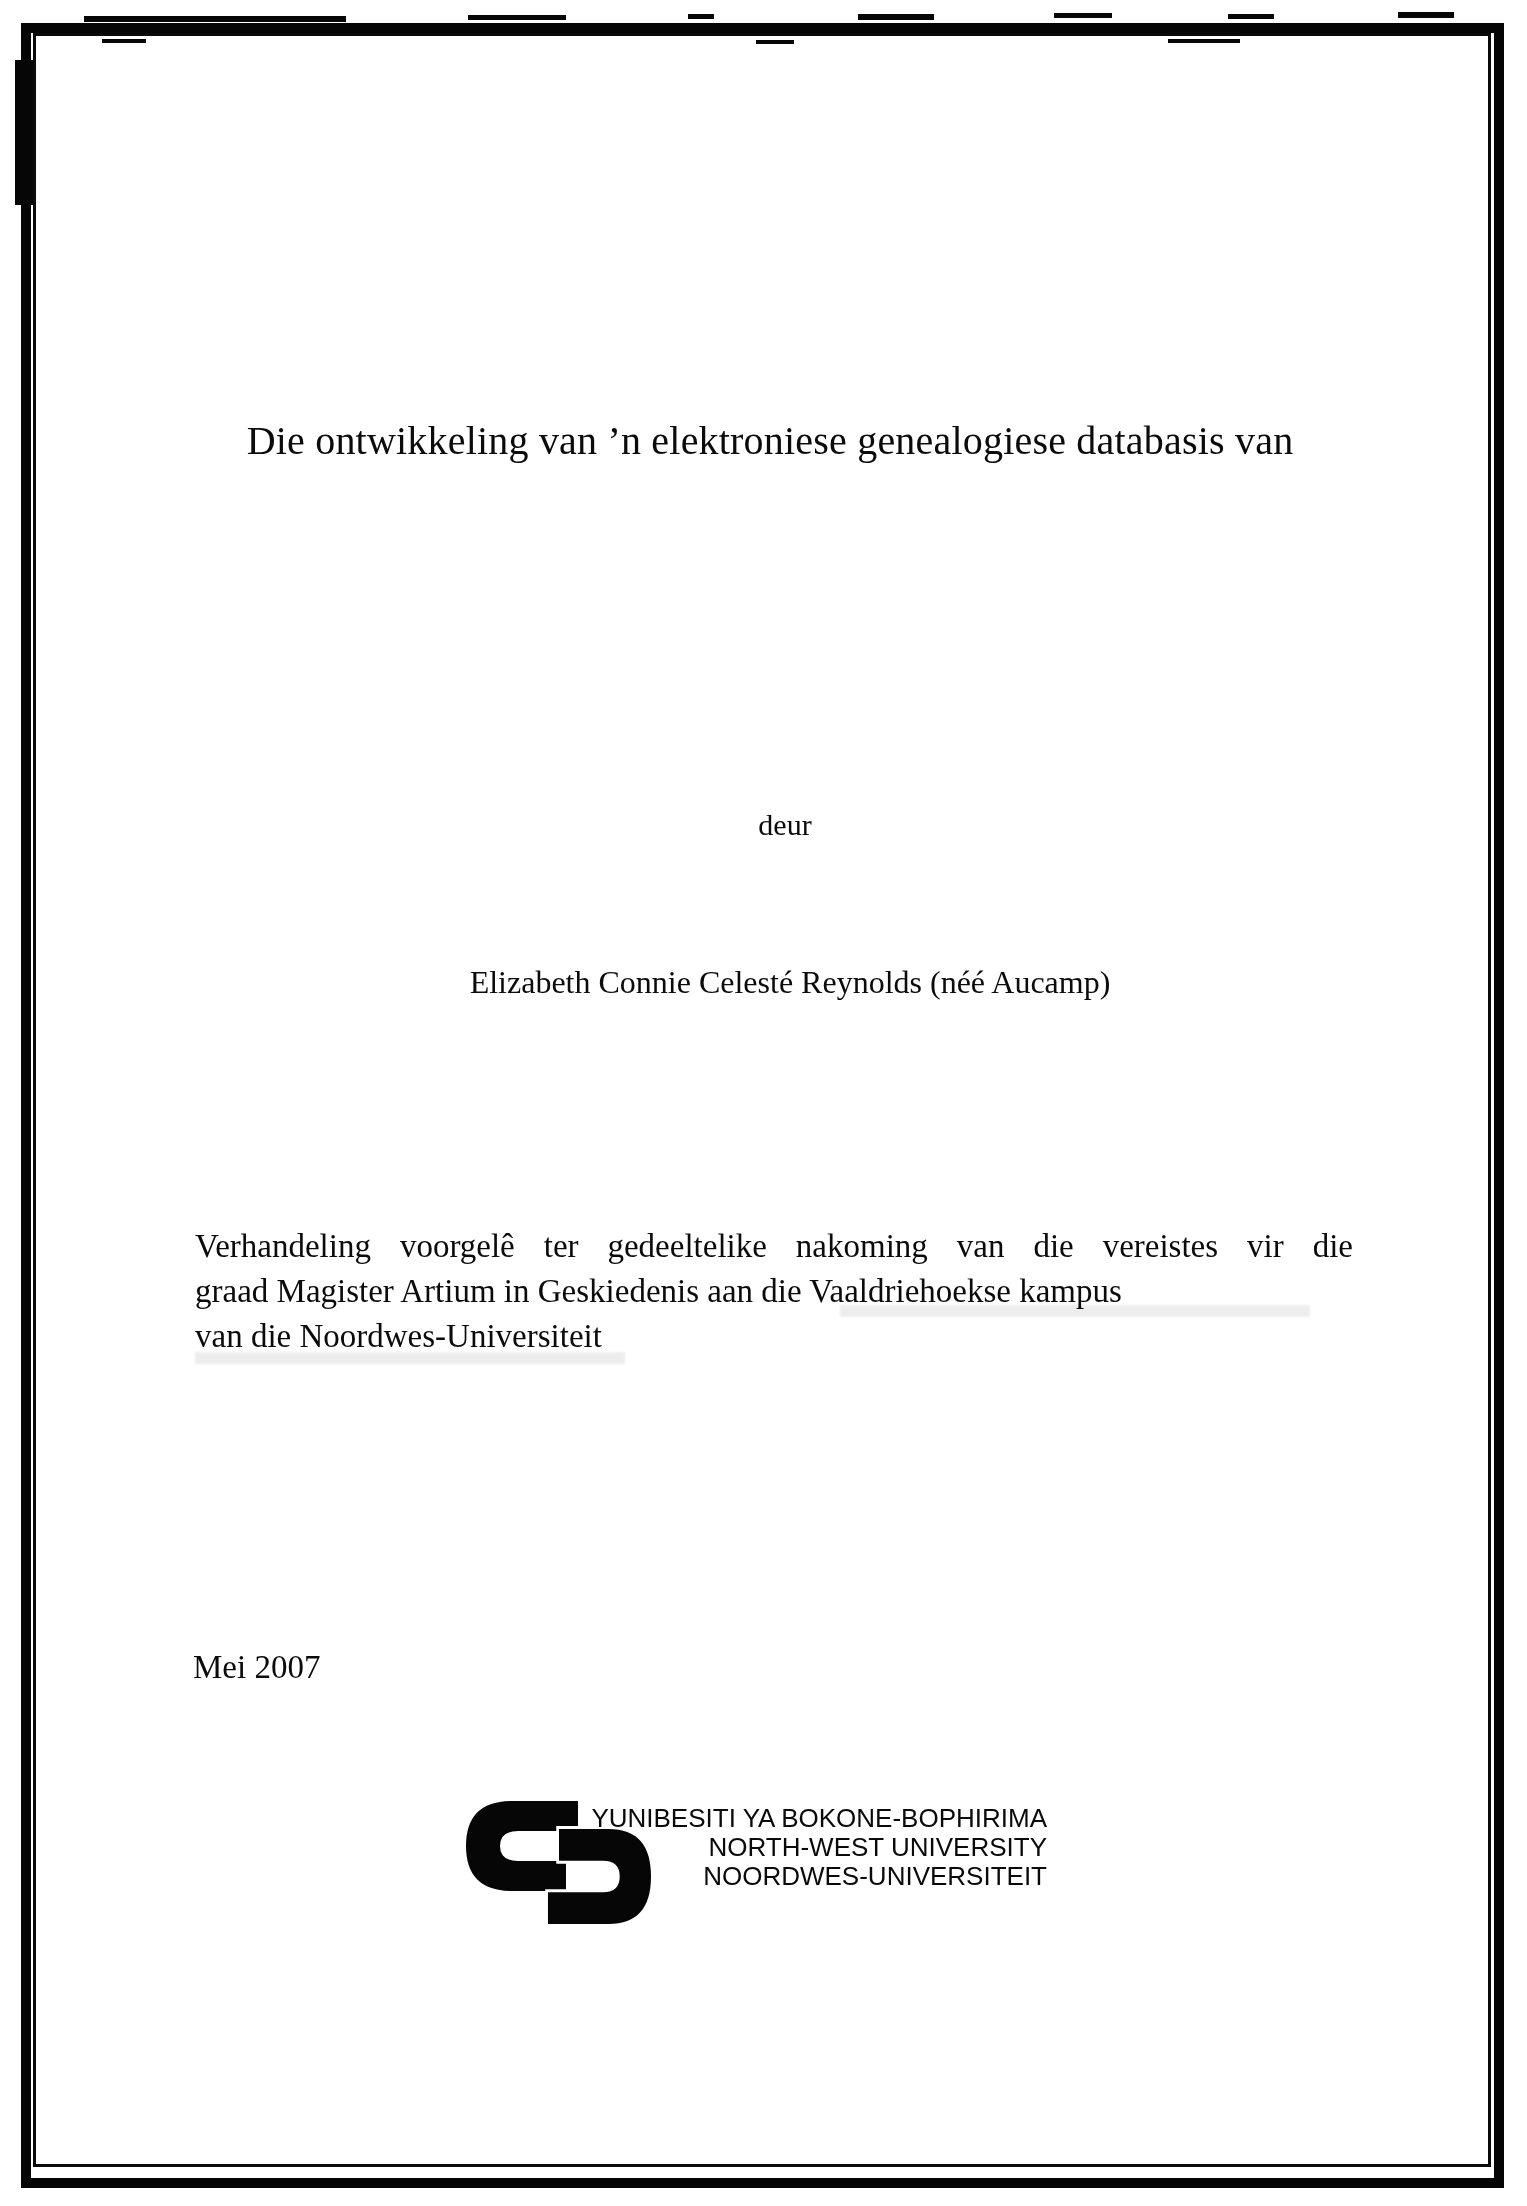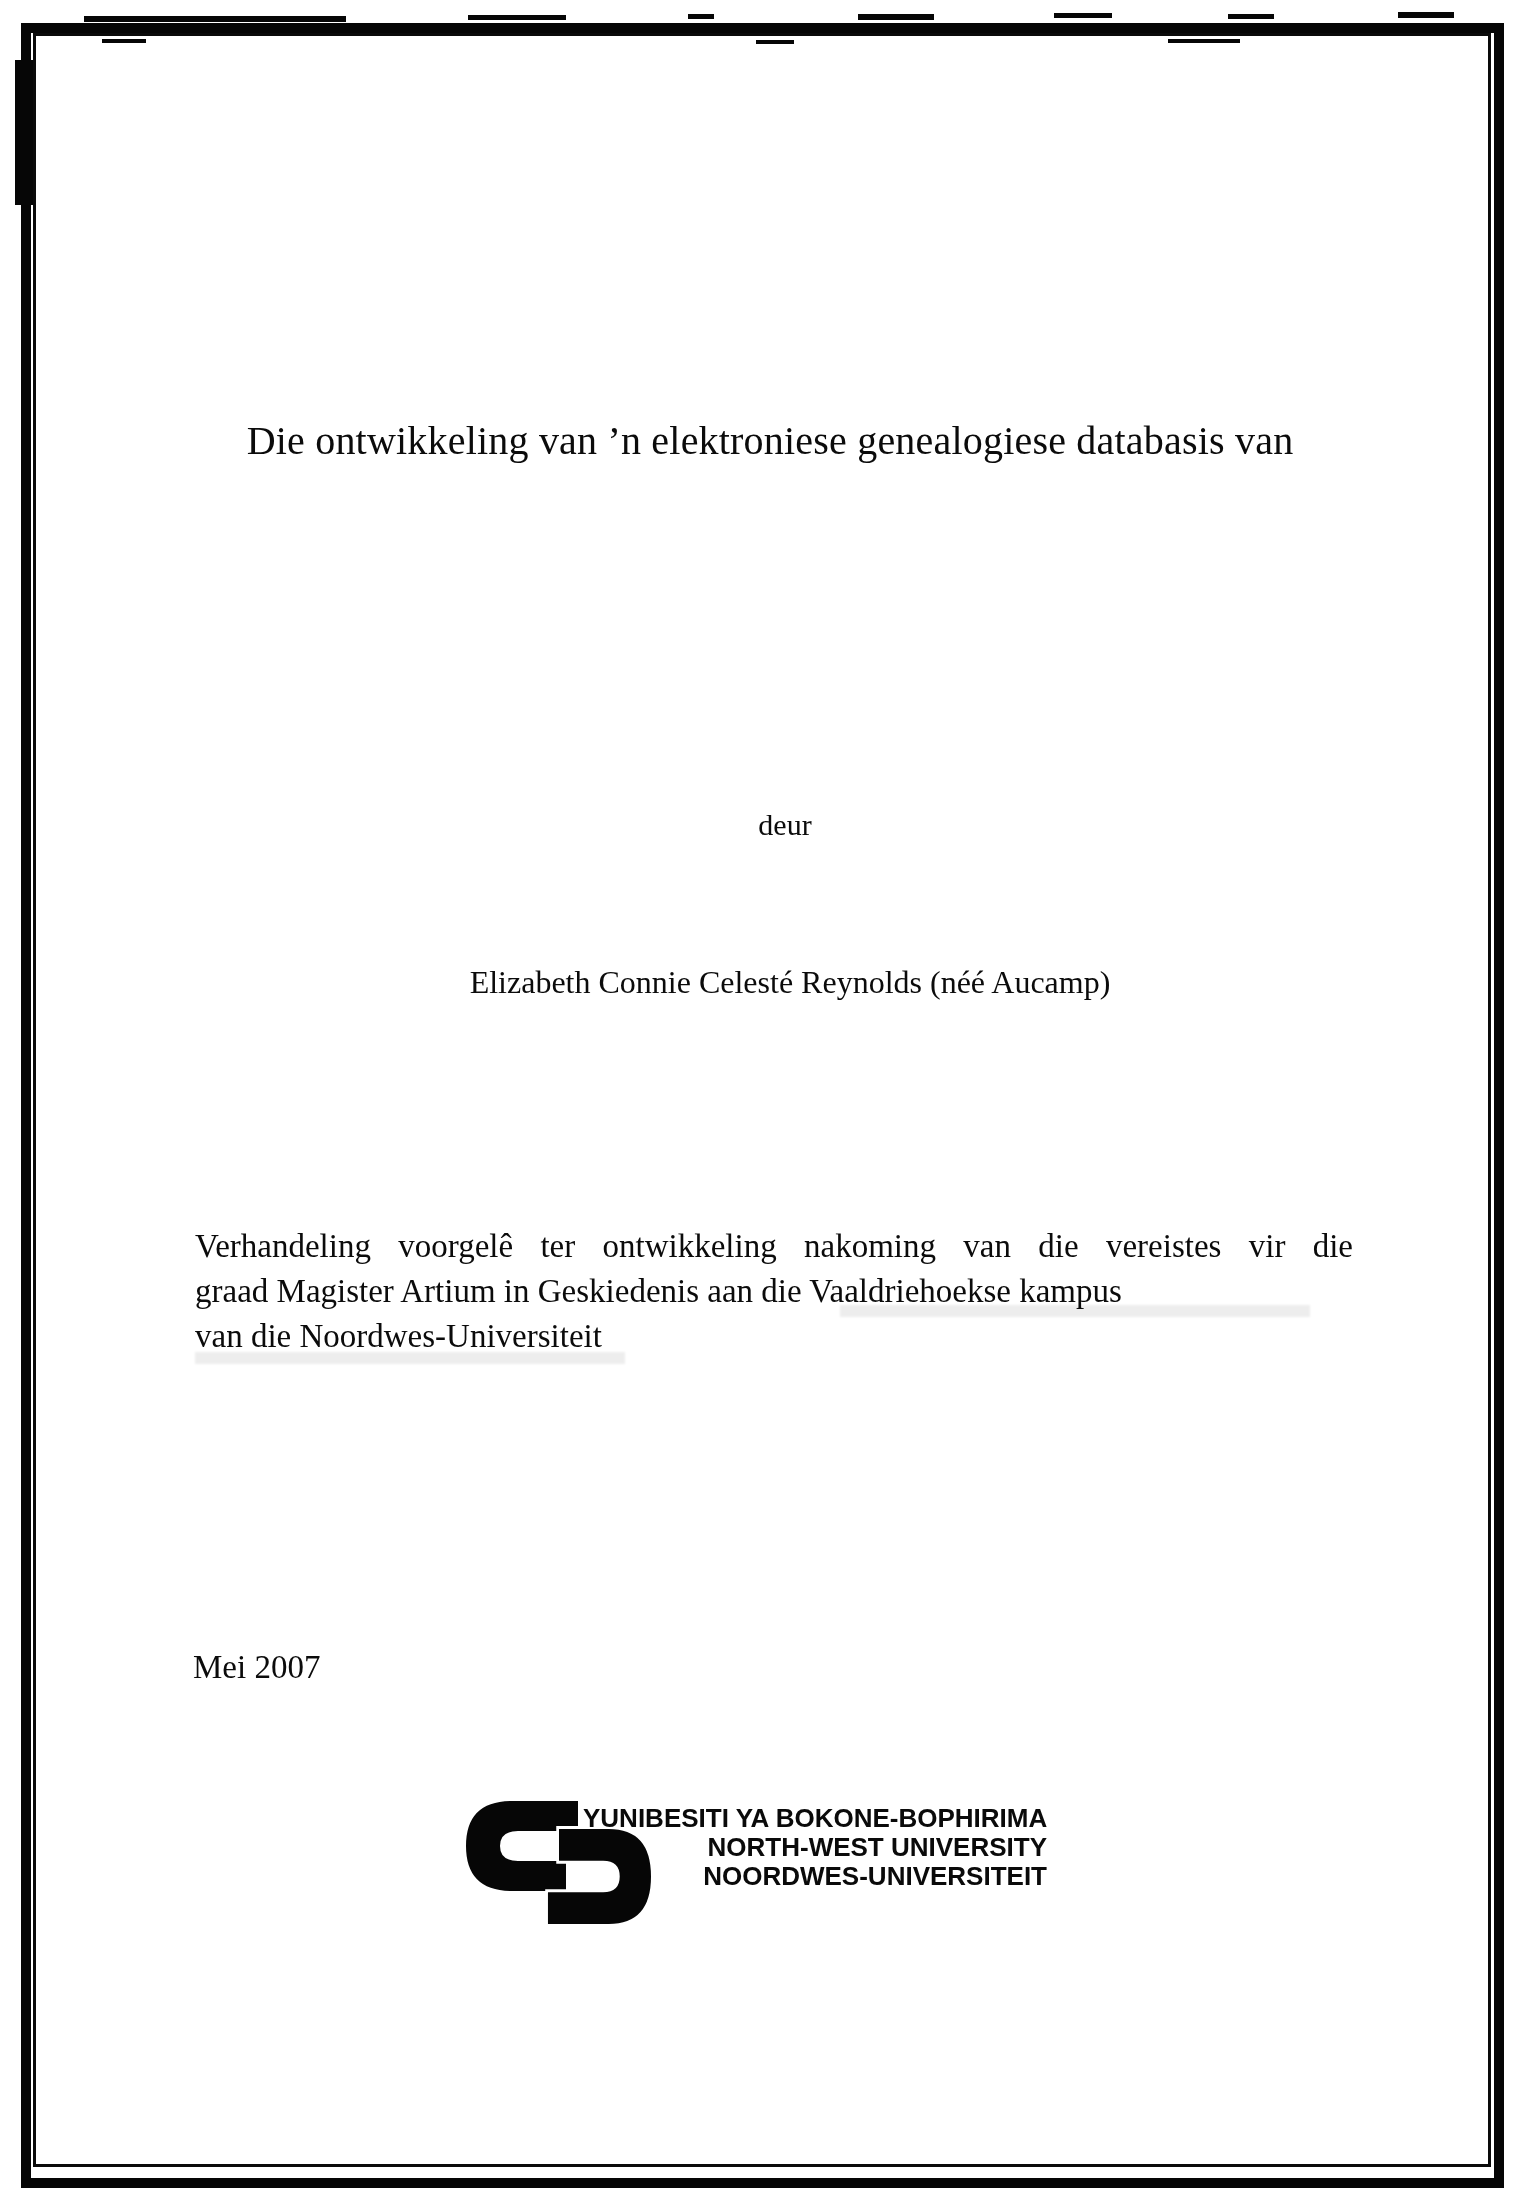--- a/index.html
+++ b/index.html
@@ -49,21 +49,21 @@
     position:absolute;left:193px;top:1646px;width:900px;
     font-size:33px;line-height:43px;text-align:left;
   }
   
   .logo-mark{
     position:absolute;left:466px;top:1799px;width:190px;height:127px;
   }
   .logo-text{
     position:absolute;left:583px;top:1804px;width:464px;
     font-family:"Liberation Sans","DejaVu Sans",sans-serif;
-    font-weight:bold;font-size:26px;line-height:29px;
+    font-weight:normal;font-size:26px;line-height:29px;
     text-align:right;letter-spacing:0px;color:#0a0a0a;
     white-space:nowrap;
   }
 </style>
 </head>
 <body>
 
 <div id="page">
 
   <div class="frame-outer"></div>
@@ -85,21 +85,21 @@
 
   <div class="title">
     <div>Die ontwikkeling van ’n elektroniese genealogiese databasis van</div>
   </div>
 
   <div class="byline">deur</div>
 
   <div class="author">Elizabeth Connie Celesté Reynolds (néé Aucamp)</div>
 
   <div class="statement">
-    <div class="just">Verhandeling voorgelê ter ontwikkeling nakoming van die vereistes vir die</div>
+    <div class="just">Verhandeling voorgelê ter gedeeltelike nakoming van die vereistes vir die</div>
     <div><span>graad </span><span class="it">Magister Artium</span><span> in Geskiedenis aan die Vaaldriehoekse kampus</span></div>
     <div>van die Noordwes-Universiteit</div>
   </div>
 
   <div class="supervisor-block">
     <div>Mei 2007</div>
   </div>
 
   <svg class="logo-mark" viewBox="0 0 190 127" xmlns="http://www.w3.org/2000/svg" aria-hidden="true">
 

